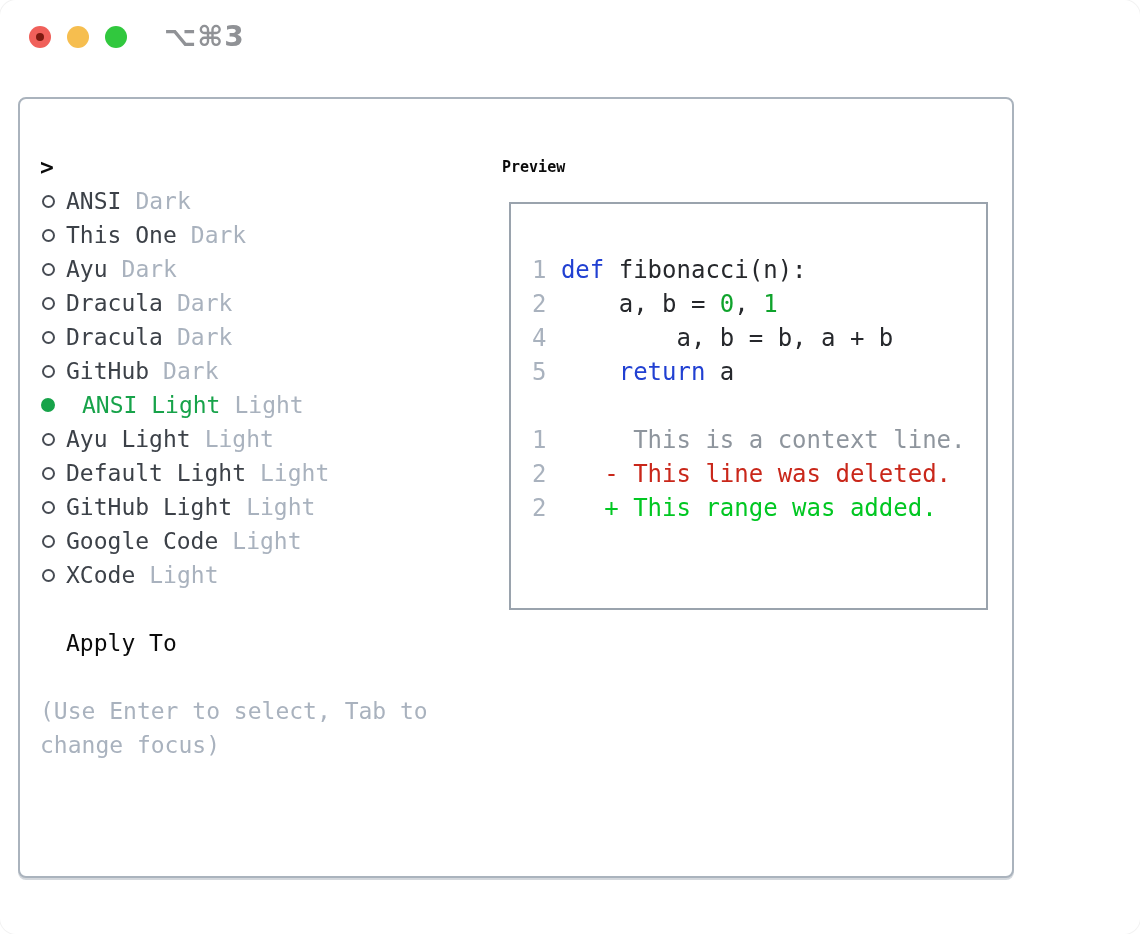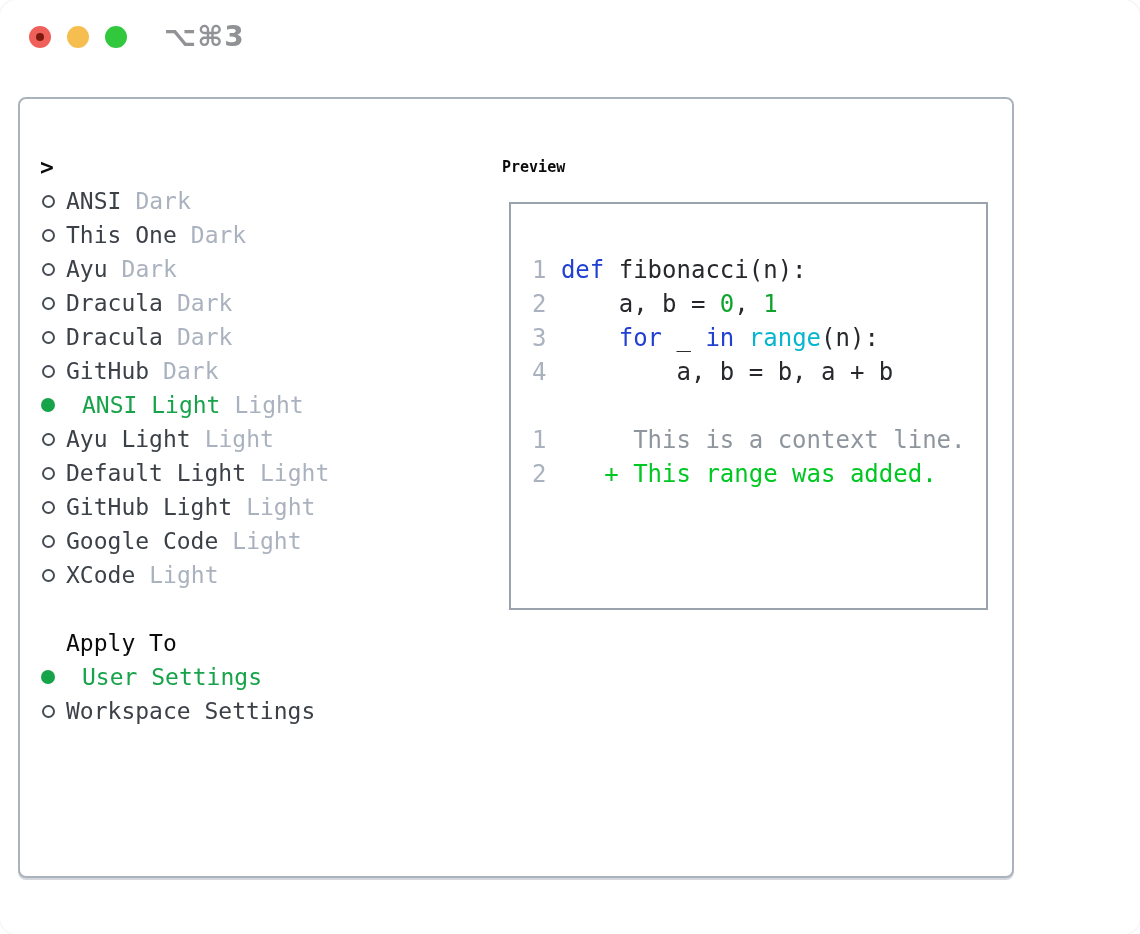--- a/index.html
+++ b/index.html
@@ -161,40 +161,32 @@
   </div>
         </div>
 
       <div class="spacer"></div>
 
       <div class="row subheader">
         <span class="marker"></span>
         <span class="label">Apply To</span>
       </div>
 
-      <div id="apply-list">
-          <div class="row selected">
-    <span class="marker"><span class="radio"></span></span>
-    <span class="opt-label">User Settings</span>
-  </div>
-          <div class="row">
-    <span class="marker"><span class="radio"></span></span>
-    <span class="opt-label">Workspace Settings</span>
-  </div>
-        </div>
 
       <div class="spacer"></div>
 
+      <div class="hint">(Use Enter to select, Tab to change focus)</div>
     </div>
 
     <div class="preview-title">Preview</div>
     <div class="preview-box" id="preview-box">
         <div class="code-line"><span class="seg-ln">1 </span><span class="seg-kw">def</span><span class="seg-pl"> fibonacci(n):</span></div>
         <div class="code-line"><span class="seg-ln">2 </span><span class="seg-pl">    a, b = </span><span class="seg-nu">0</span><span class="seg-pl">, </span><span class="seg-nu">1</span></div>
-        <div class="code-line"><span class="seg-ln">3 </span><span class="seg-pl">    </span><span class="seg-kw">for</span><span class="seg-pl"> _ </span><span class="seg-kw">in</span><span class="seg-pl"> </span><span class="seg-fn">range</span><span class="seg-pl">(n):</span></div>
         <div class="code-line"><span class="seg-ln">4 </span><span class="seg-pl">        a, b = b, a + b</span></div>
+        <div class="code-line"><span class="seg-ln">5 </span><span class="seg-pl">    </span><span class="seg-kw">return</span><span class="seg-pl"> a</span></div>
         <div class="code-line"></div>
         <div class="code-line"><span class="seg-ln">1 </span><span class="seg-ctx">     This is a context line.</span></div>
+        <div class="code-line"><span class="seg-ln">2 </span><span class="seg-del">   - This line was deleted.</span></div>
         <div class="code-line"><span class="seg-ln">2 </span><span class="seg-add">   + This range was added.</span></div>
       </div>
 
   </div>
 </div>
 
 </body></html>

